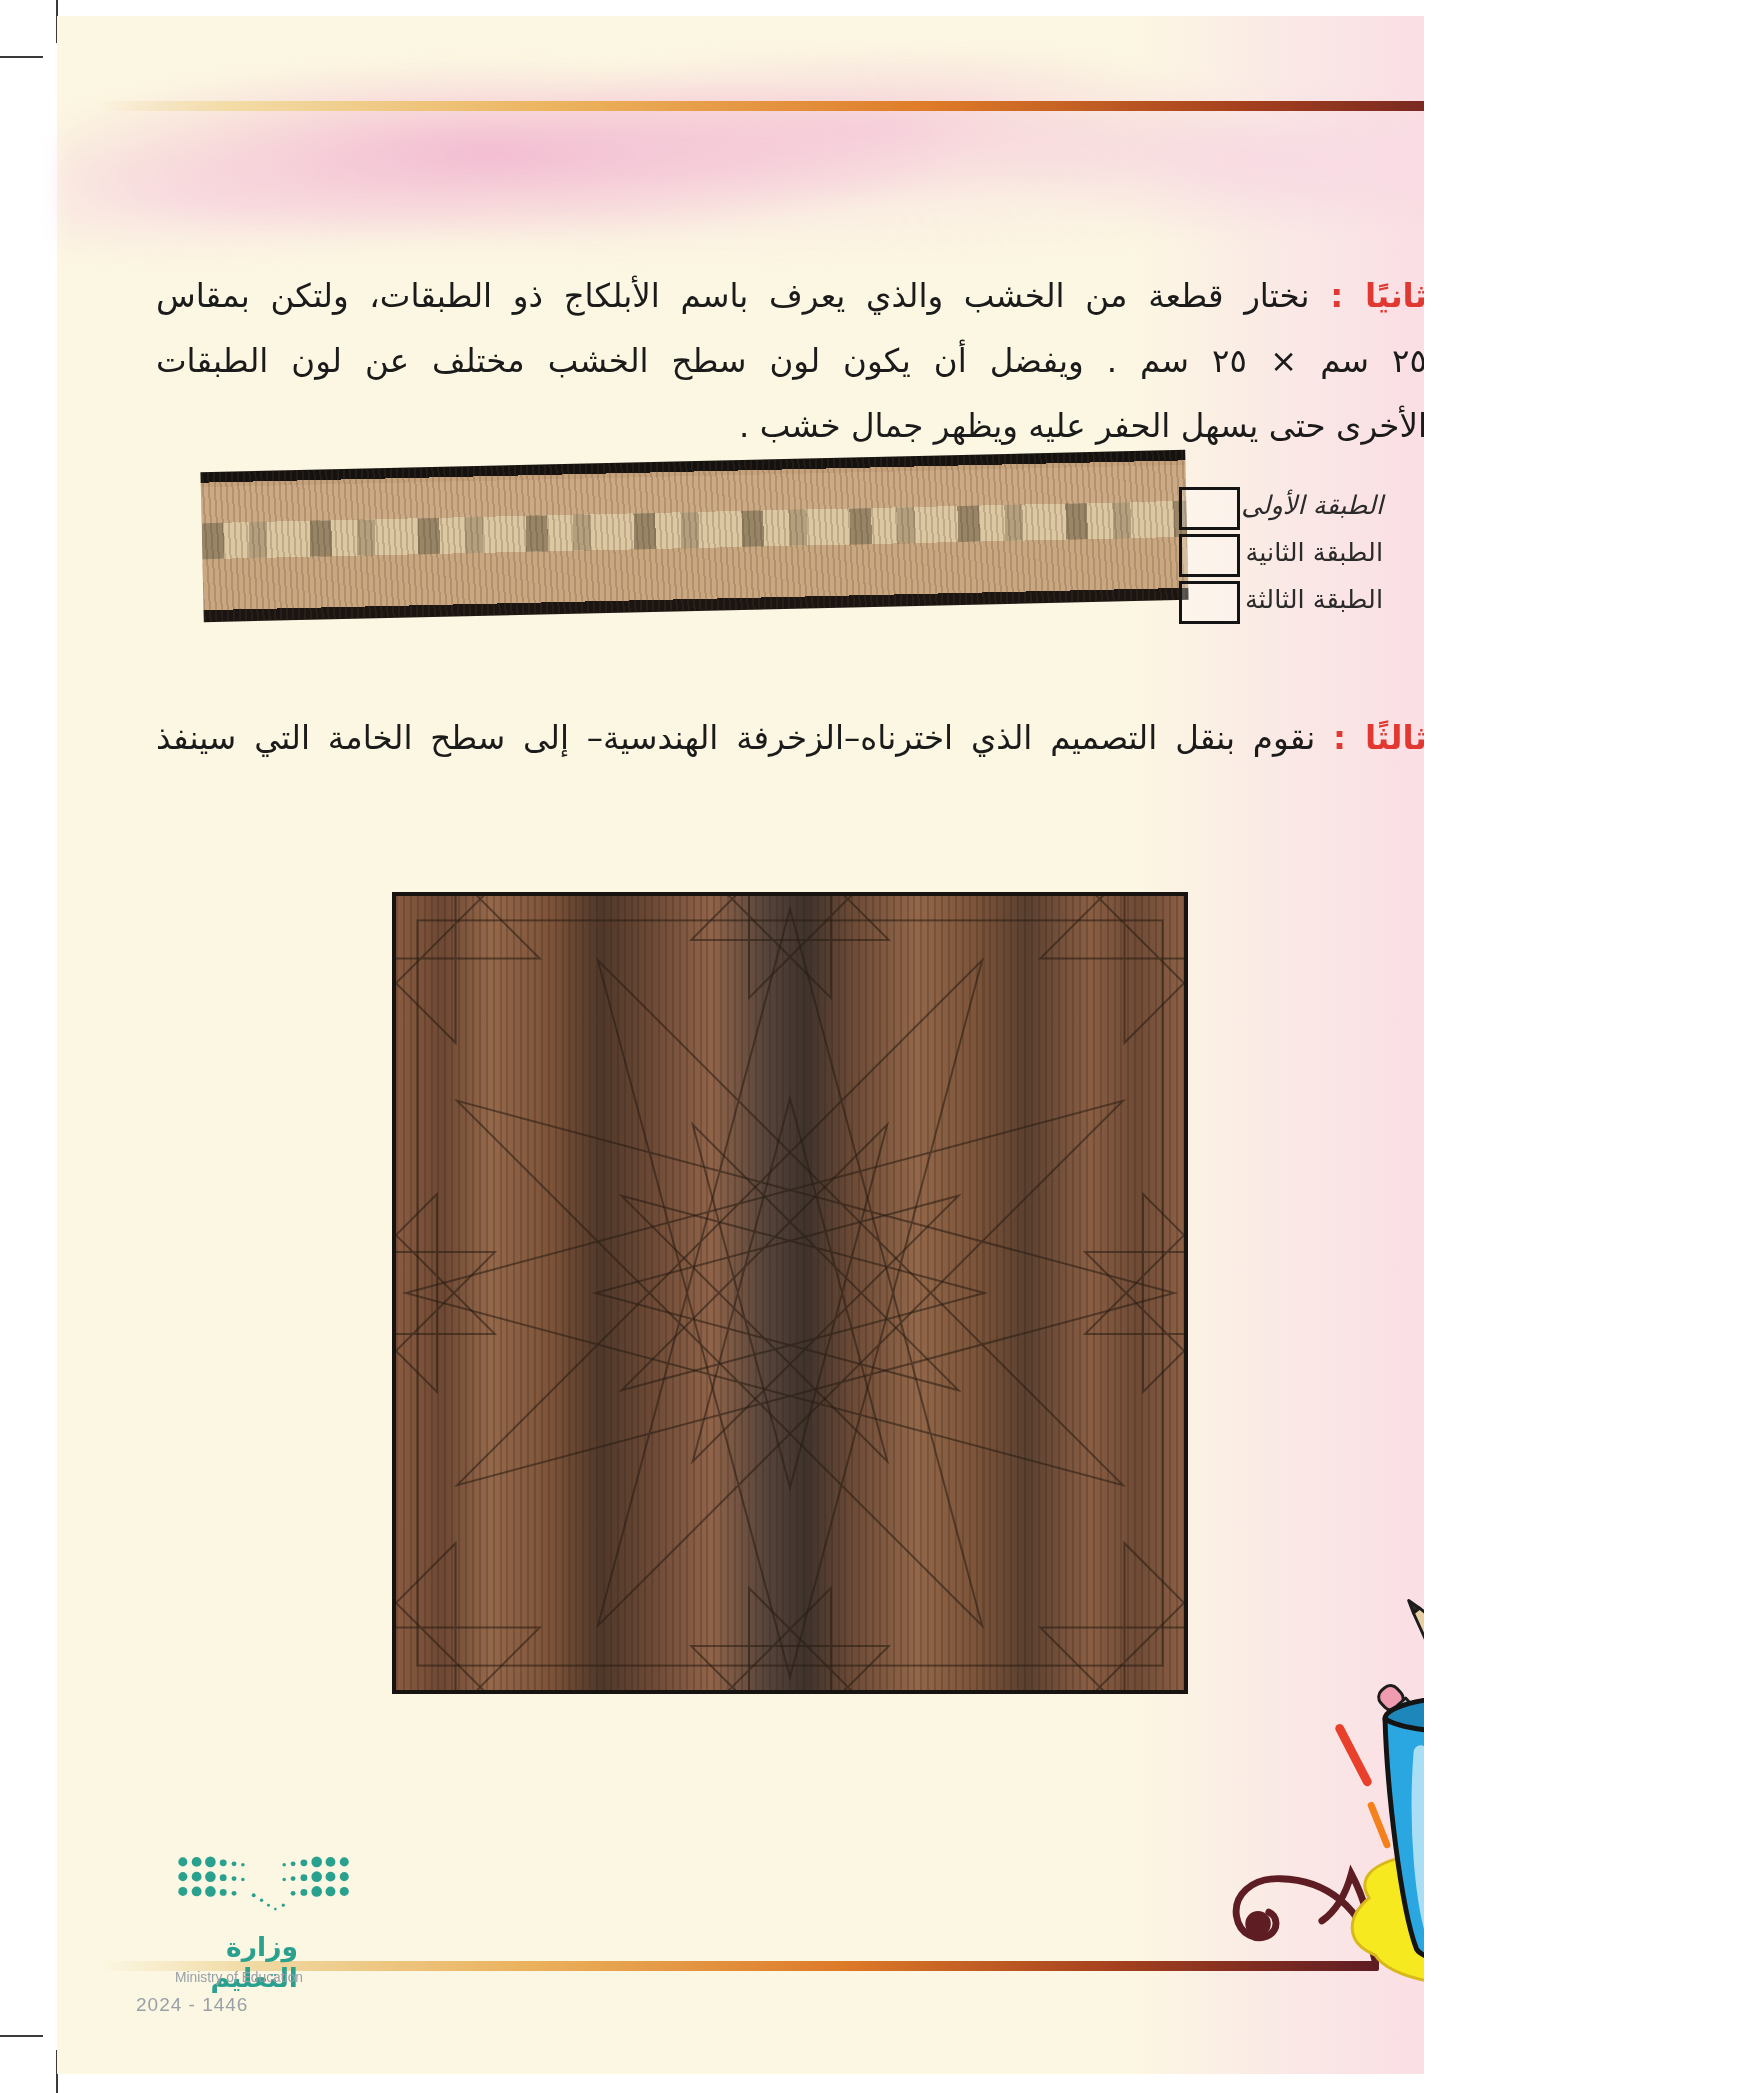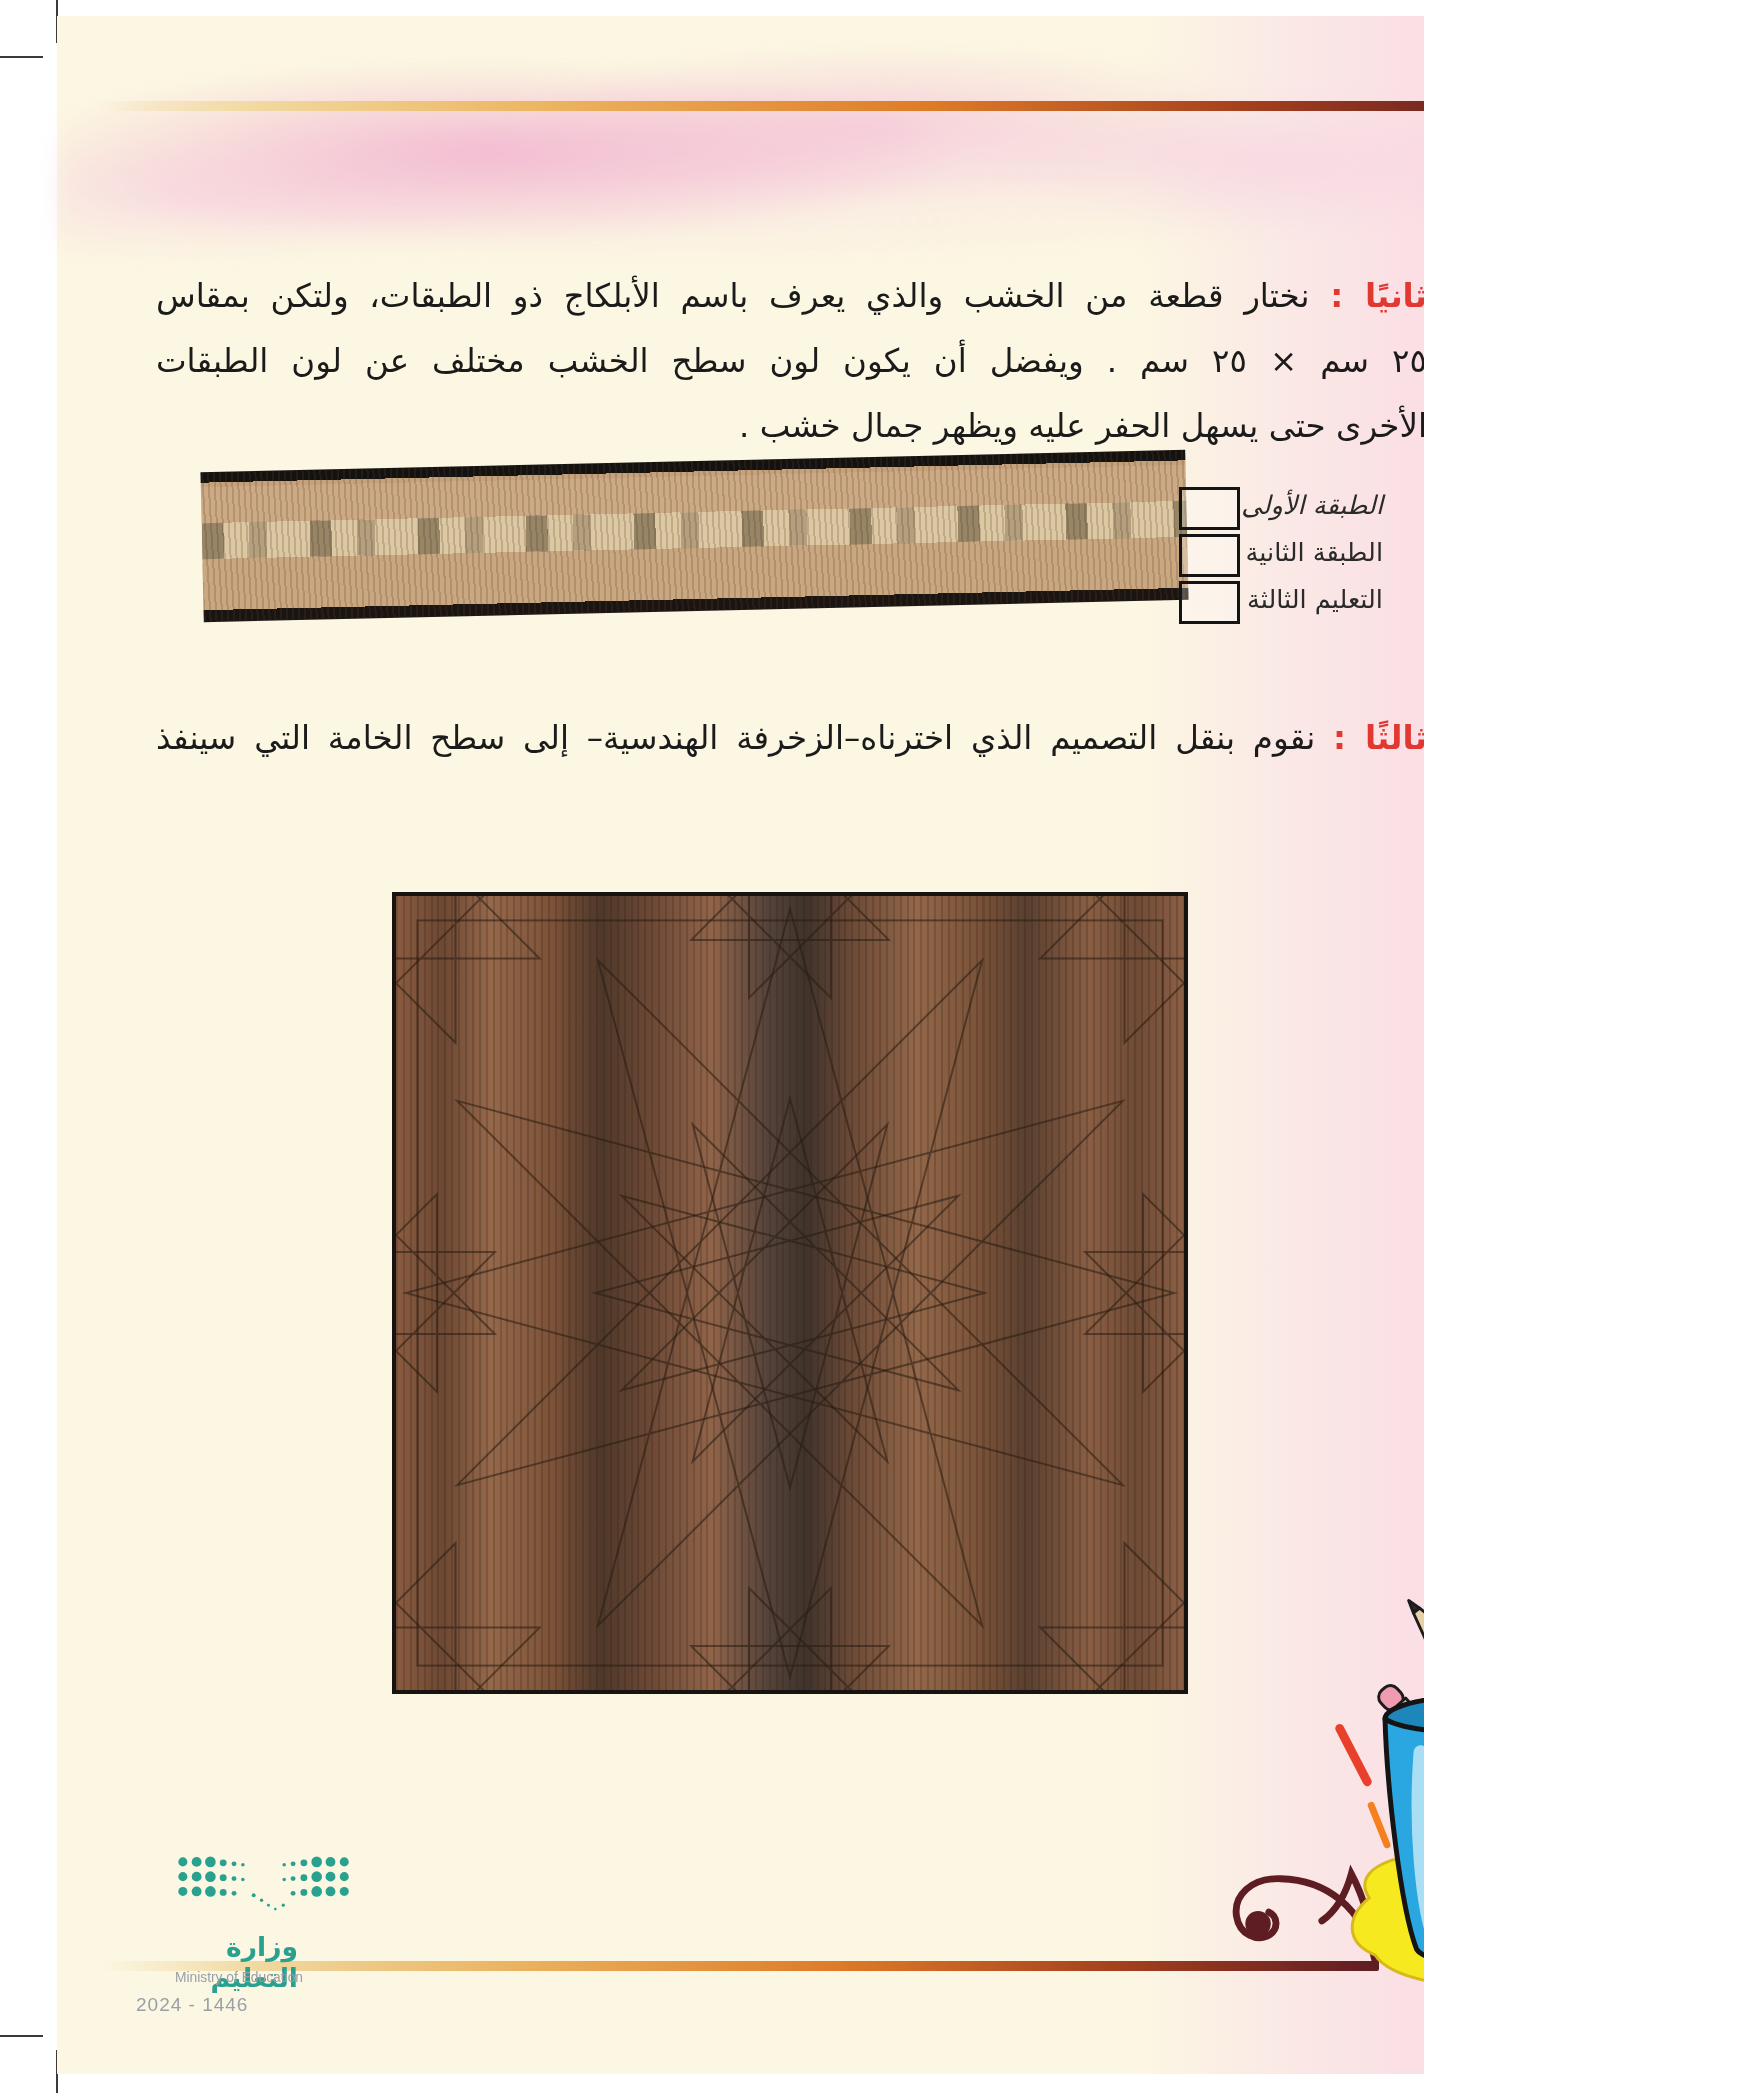--- a/index.html
+++ b/index.html
@@ -94,21 +94,21 @@
     </div>
 
     <div class="plywood">
       <div class="plystreaks"></div>
     </div>
     <div class="layerbox" style="top:471px;"></div>
     <div class="layerbox" style="top:518px;"></div>
     <div class="layerbox" style="top:565px;"></div>
     <div class="layerlabel" style="top:470px;font-style:italic;">الطبقة الأولى</div>
     <div class="layerlabel" style="top:517px;">الطبقة الثانية</div>
-    <div class="layerlabel" style="top:564px;">التعليم الثالثة</div>
+    <div class="layerlabel" style="top:564px;">الطبقة الثالثة</div>
 
     <div class="para" style="top:690px;">
       <div class="line jline">
         <span class="steplabel">ثالثًا :</span>
         <span>نقوم بنقل التصميم الذي اخترناه–الزخرفة الهندسية– إلى سطح الخامة التي سينفذ</span>
       </div>
     </div>
 
     <div class="woodpanel">
       <svg viewBox="0 0 810 810" fill="none" stroke="#261c12" stroke-opacity="0.55" stroke-width="2">

